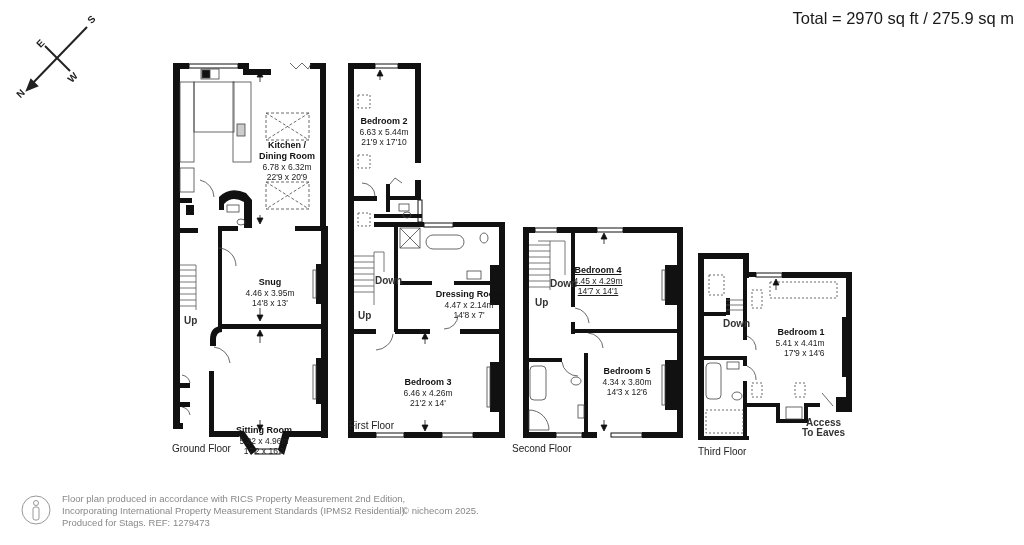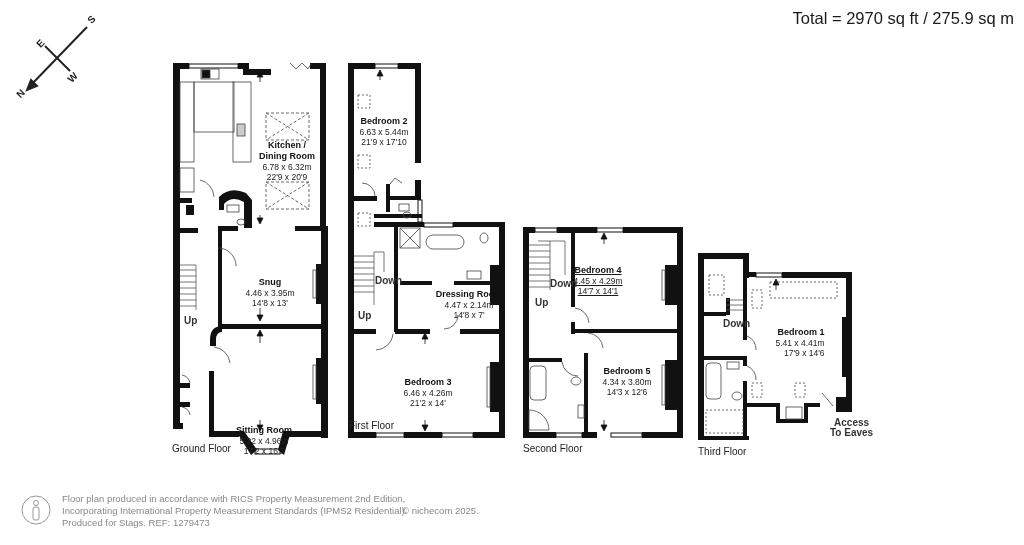--- a/index.html
+++ b/index.html
@@ -346,29 +346,29 @@
   <div class="rd">4.45 x 4.29m</div>
   <div class="rd">14'7 x 14'1</div>
 </div>
 <div class="room" style="left:627px;top:366px;">
   <div class="rn">Bedroom 5</div>
   <div class="rd">4.34 x 3.80m</div>
   <div class="rd">14'3 x 12'6</div>
 </div>
 <div class="lbl" style="left:550px;top:278px;">Down</div>
 <div class="lbl" style="left:535px;top:297px;">Up</div>
-<div class="floor-label" style="left:523px;top:443px;">Second Floor</div>
+<div class="floor-label" style="left:512px;top:443px;">Second Floor</div>
 
 <div class="room" style="left:800px;top:327px;text-align:right;">
   <div class="rn">Bedroom 1</div>
   <div class="rd">5.41 x 4.41m</div>
   <div class="rd">17'9 x 14'6</div>
 </div>
 <div class="lbl" style="left:723px;top:318px;">Down</div>
-<div class="lbl" style="left:830px;top:418px;text-align:center;line-height:10px;">
+<div class="lbl" style="left:802px;top:418px;text-align:center;line-height:10px;">
   <div>Access</div>
   <div>To Eaves</div>
 </div>
 <div class="floor-label" style="left:698px;top:446px;">Third Floor</div>
 
 <svg class="footer-icon" width="30" height="34" viewBox="0 0 30 34">
   <circle cx="15" cy="17" r="14" fill="none" stroke="#999" stroke-width="1"></circle>
   <circle cx="15" cy="10" r="2.5" fill="none" stroke="#999" stroke-width="1"></circle>
   <rect x="12" y="14" width="6" height="13" rx="2" fill="none" stroke="#999" stroke-width="1"></rect>
 </svg>

